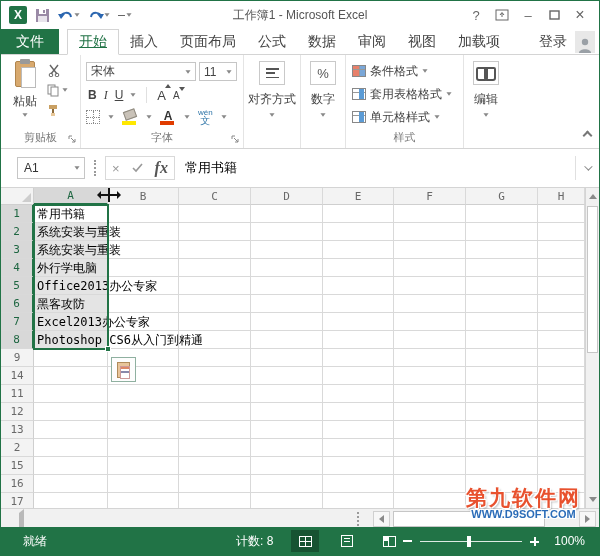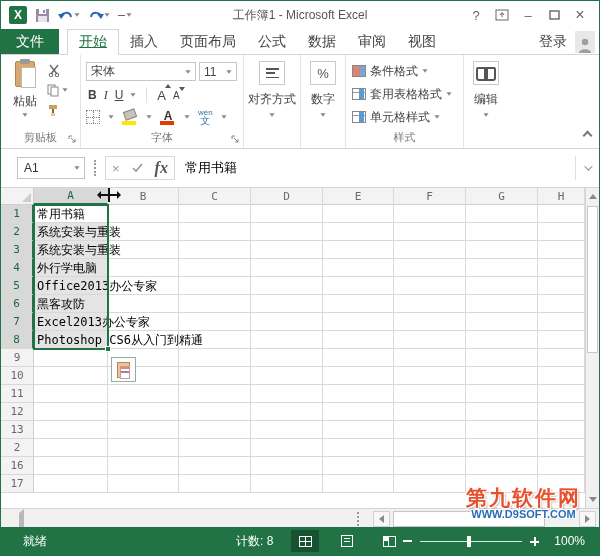--- a/index.html
+++ b/index.html
@@ -227,20 +227,21 @@
 
   <div class="tabrow">
     <div class="tab-file">文件</div>
     <div class="tab active">开始</div>
     <div class="tab">插入</div>
     <div class="tab">页面布局</div>
     <div class="tab">公式</div>
     <div class="tab">数据</div>
     <div class="tab">审阅</div>
     <div class="tab">视图</div>
+    <div class="tab">加载项</div>
     <div class="signin">
       <span>登录</span>
       <span class="person">
         <svg width="14" height="16" viewBox="0 0 14 16">
             <circle cx="7" cy="5" r="3.2" fill="#9aa0a6"></circle>
             <path d="M1 16 C1 11, 13 11, 13 16 Z" fill="#9aa0a6"></path>
           </svg>
       </span>
     </div>
   </div>
@@ -527,21 +528,21 @@
           <div class="cell"></div>
           <div class="cell"></div>
           <div class="cell"></div>
           <div class="cell"></div>
           <div class="cell"></div>
           <div class="cell"></div>
           <div class="cell"></div>
           <div class="cell"></div>
         </div>
         <div class="grow" style="grid-template-columns: 33px 74px 71px 72px 72px 71px 72px 72px 47px;">
-          <div class="rowh">10</div>
+          <div class="rowh">14</div>
           <div class="cell"></div>
           <div class="cell"></div>
           <div class="cell"></div>
           <div class="cell"></div>
           <div class="cell"></div>
           <div class="cell"></div>
           <div class="cell"></div>
           <div class="cell"></div>
         </div>
         <div class="grow" style="grid-template-columns: 33px 74px 71px 72px 72px 71px 72px 72px 47px;">
@@ -572,20 +573,31 @@
           <div class="cell"></div>
           <div class="cell"></div>
           <div class="cell"></div>
           <div class="cell"></div>
           <div class="cell"></div>
           <div class="cell"></div>
           <div class="cell"></div>
         </div>
         <div class="grow" style="grid-template-columns: 33px 74px 71px 72px 72px 71px 72px 72px 47px;">
           <div class="rowh">2</div>
+          <div class="cell"></div>
+          <div class="cell"></div>
+          <div class="cell"></div>
+          <div class="cell"></div>
+          <div class="cell"></div>
+          <div class="cell"></div>
+          <div class="cell"></div>
+          <div class="cell"></div>
+        </div>
+        <div class="grow" style="grid-template-columns: 33px 74px 71px 72px 72px 71px 72px 72px 47px;">
+          <div class="rowh">15</div>
           <div class="cell"></div>
           <div class="cell"></div>
           <div class="cell"></div>
           <div class="cell"></div>
           <div class="cell"></div>
           <div class="cell"></div>
           <div class="cell"></div>
           <div class="cell"></div>
         </div>
         <div class="grow" style="grid-template-columns: 33px 74px 71px 72px 72px 71px 72px 72px 47px;">

